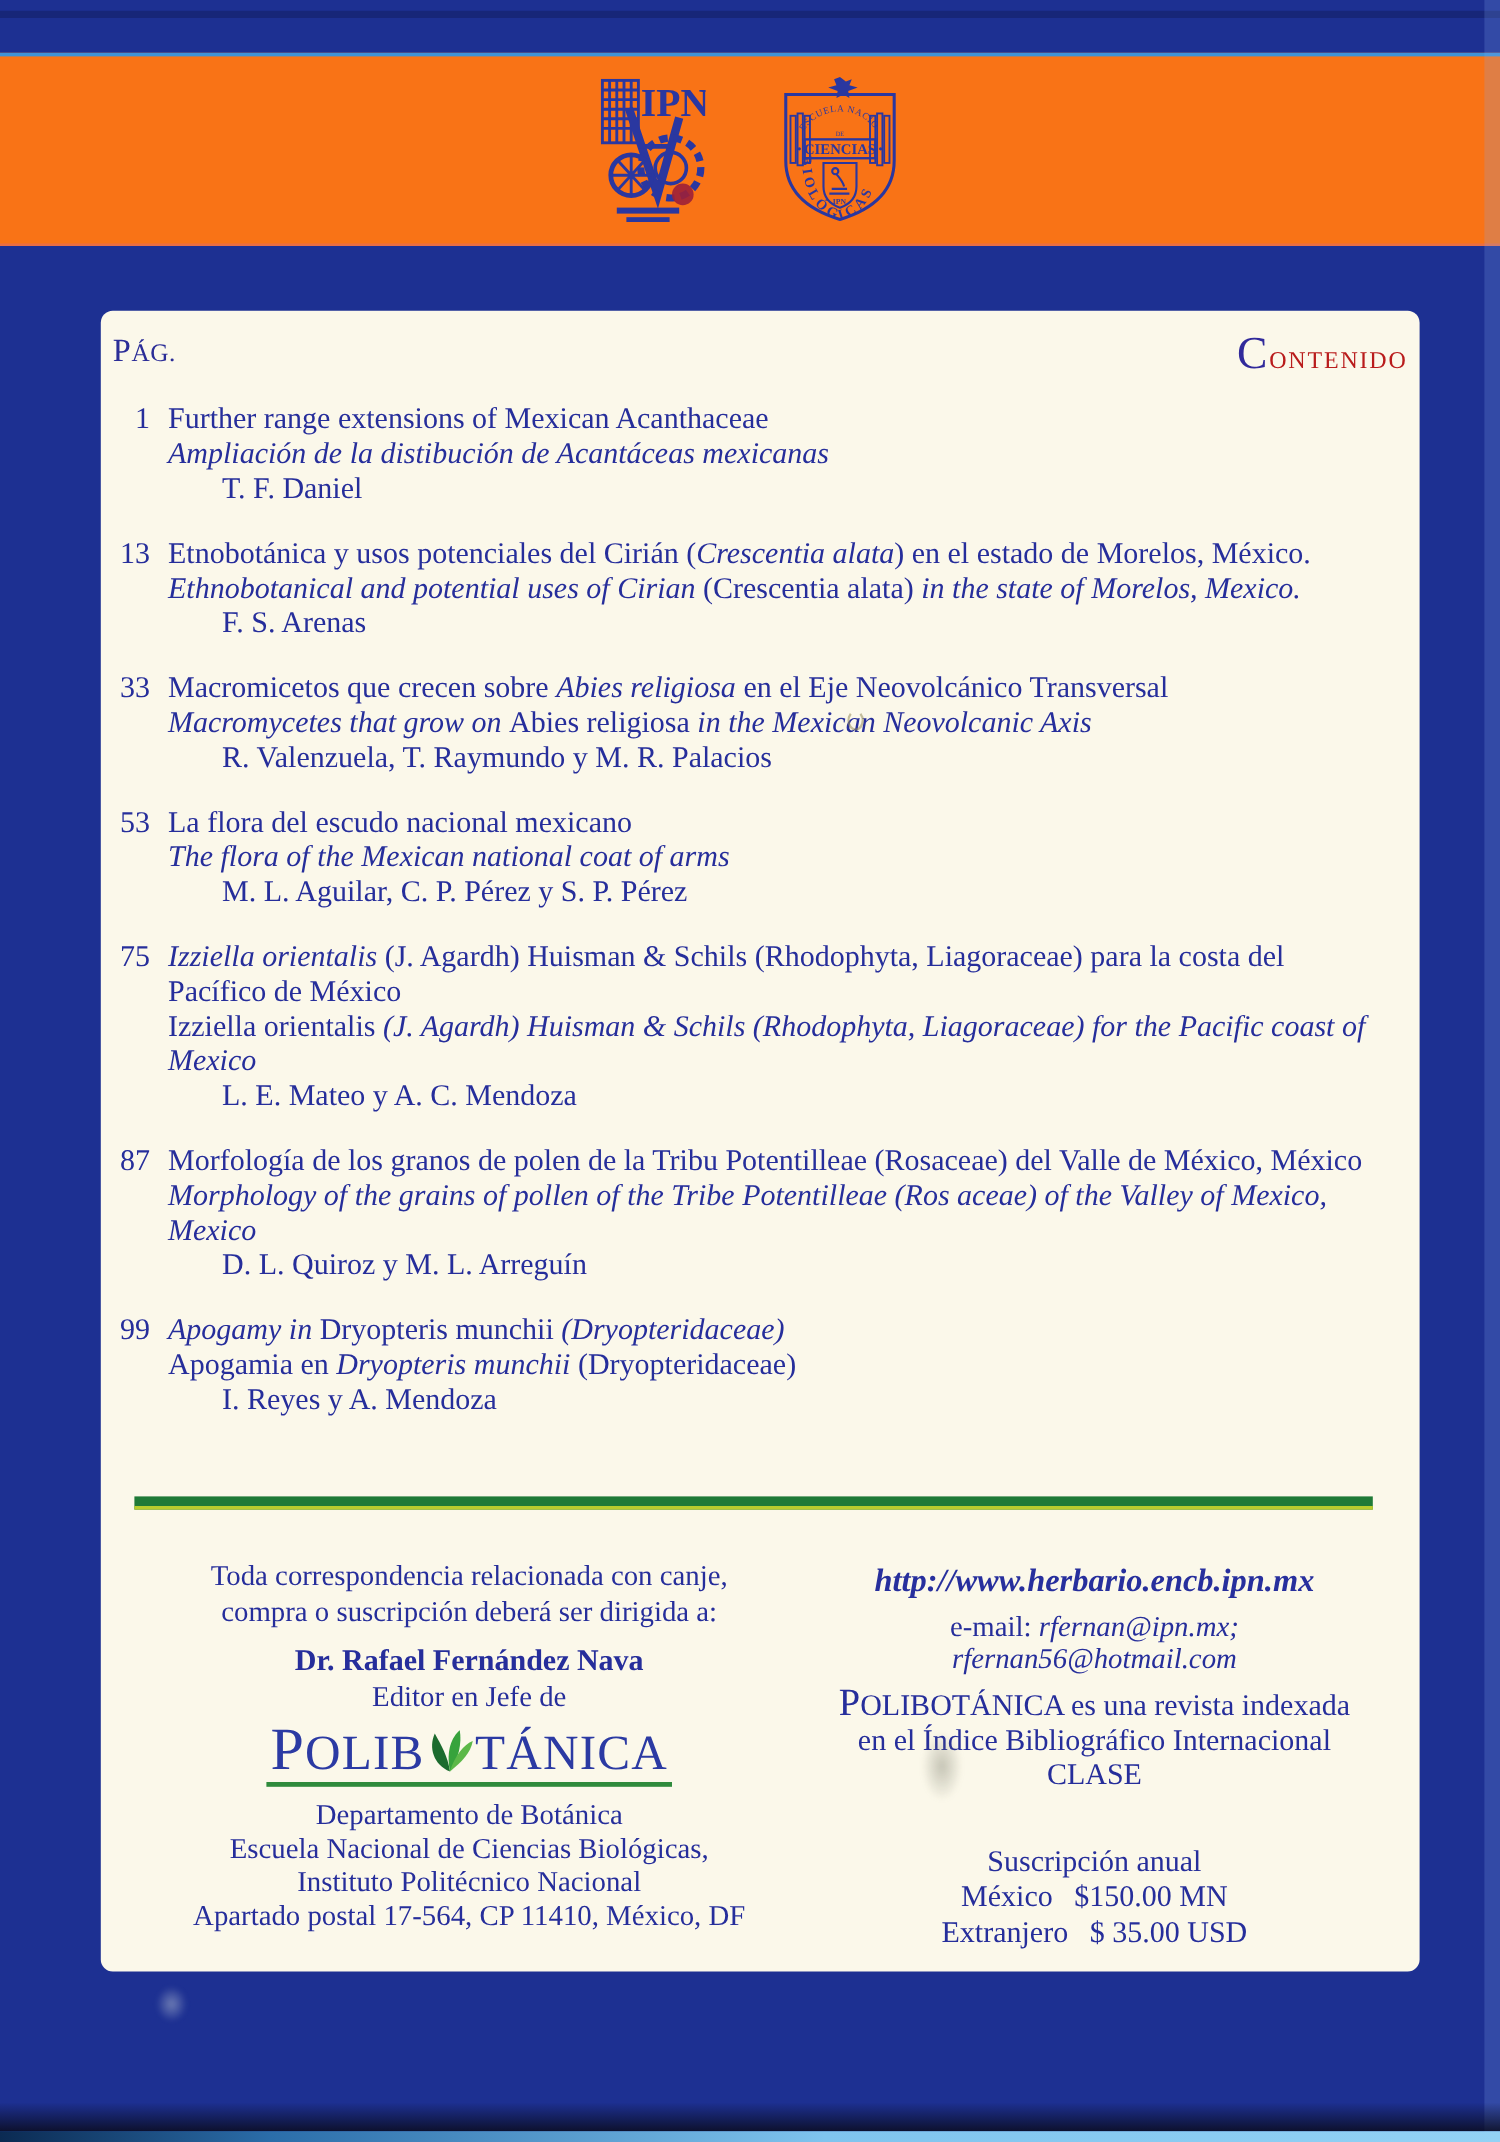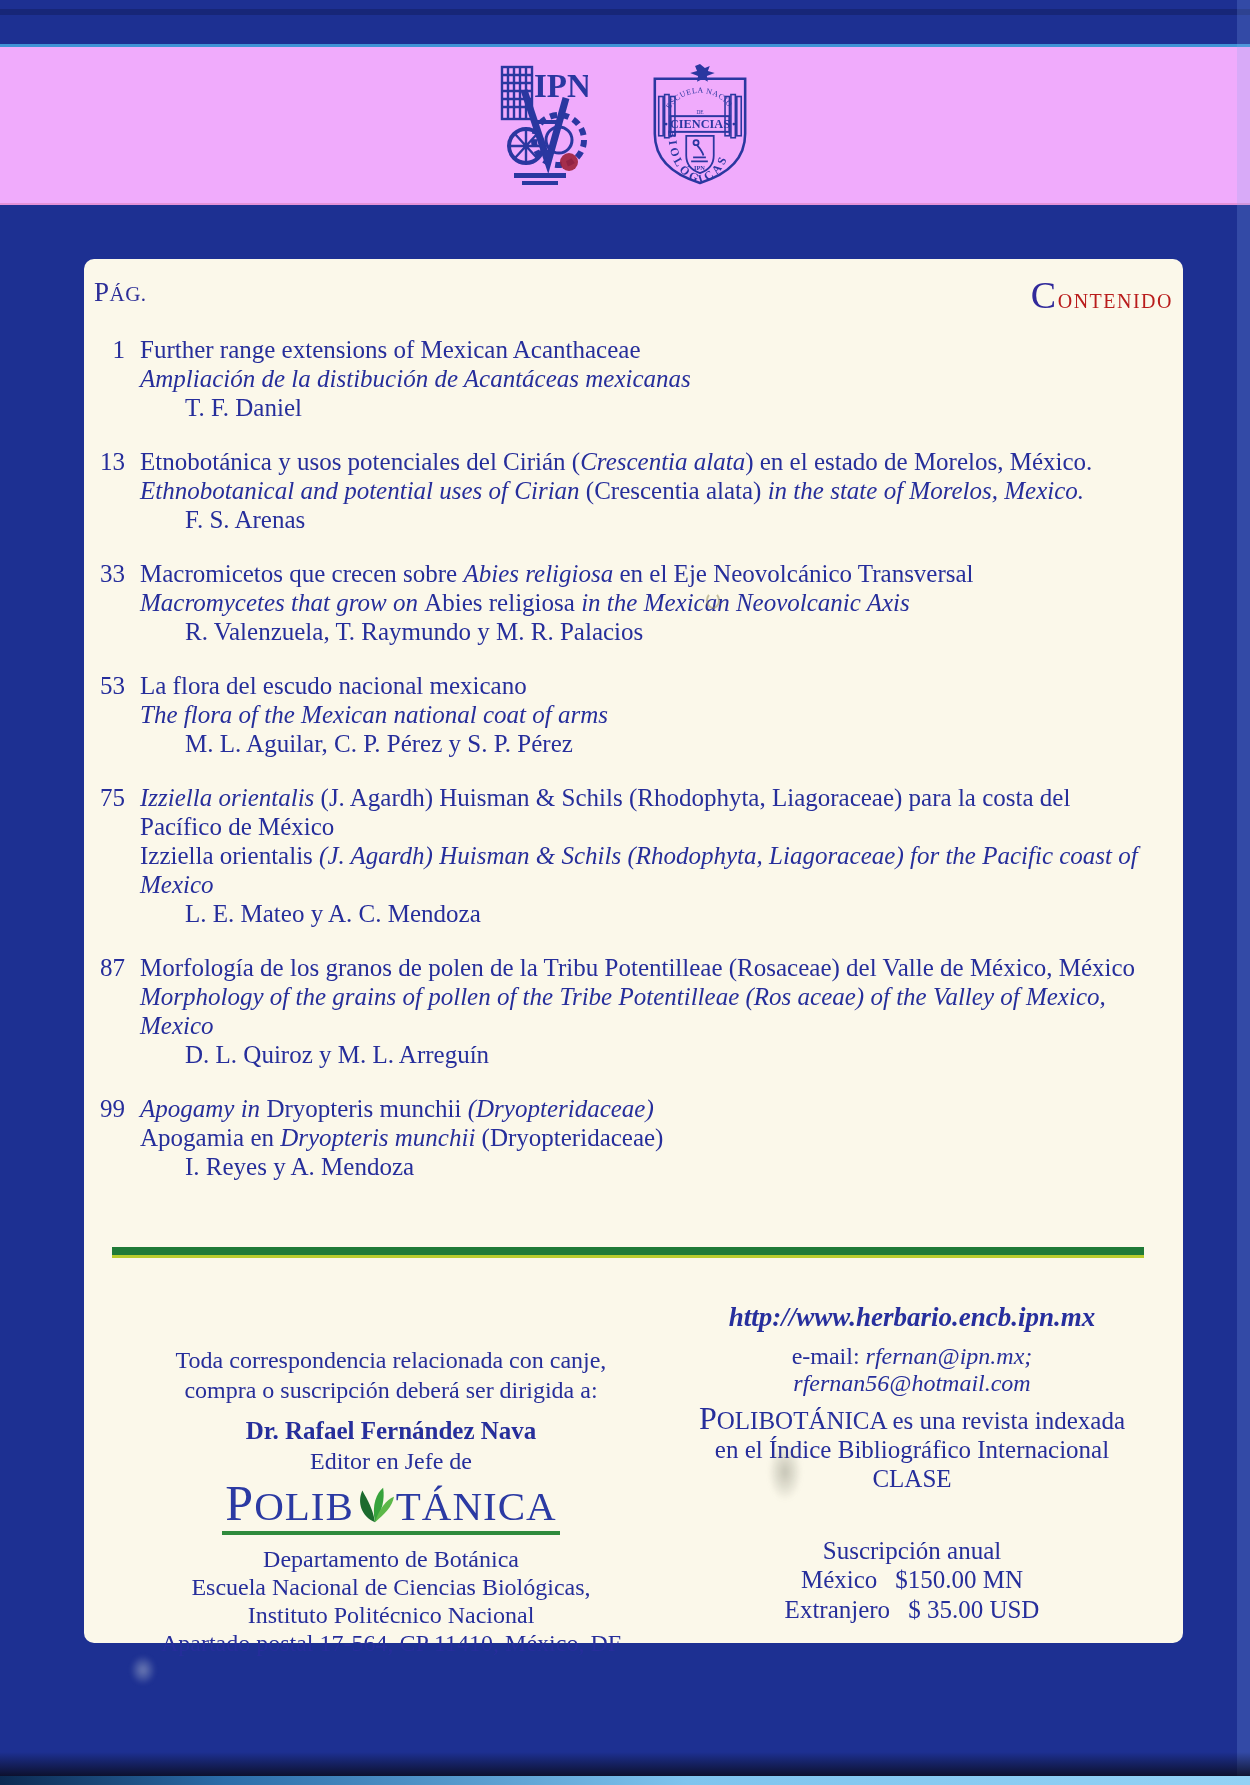--- a/index.html
+++ b/index.html
@@ -19,21 +19,21 @@
   .smudge1{position:absolute;left:768px;top:1443px;width:34px;height:58px;border-radius:50%;
     background:radial-gradient(rgba(110,112,96,.38),rgba(110,112,96,0) 70%);filter:blur(2px);}
   .smudge2{position:absolute;left:130px;top:1655px;width:26px;height:30px;border-radius:50%;
     background:radial-gradient(rgba(190,200,215,.5),rgba(190,200,215,0) 70%);filter:blur(2px);}
   .dot-artifact{position:absolute;left:706px;top:592px;width:10px;height:13px;border:2px solid rgba(150,140,90,.55);
     border-radius:50%;border-top-color:transparent;}
 
   
   .band{
     position:absolute;top:44px;left:0;right:0;height:158px;
-    background:#f0abfc;
+    background:#f97316;
     border-top:3px solid #3f93d6;
     box-shadow:inset 0 -2px 0 rgba(205,100,150,.35);
     display:flex;align-items:center;justify-content:center;gap:56px;
   }
 
   
   .panel{
     position:absolute;left:84px;top:259px;width:1099px;height:1384px;
     background:#fbf8ea;border-radius:10px;
   }
@@ -47,21 +47,21 @@
   .toc-entry{display:flex;margin-bottom:25px;}
   .toc-num{width:30px;flex:none;text-align:right;font-size:25px;line-height:29px;}
   .toc-body{margin-left:15px;width:1010px;font-size:25px;line-height:29px;}
   .it{font-style:italic;}
   .toc-author{margin-left:45px;}
 
   .rule{position:absolute;left:28px;top:988px;width:1032px;height:8px;
     background:#1f7a37;border-bottom:3px solid #b8cc2d;}
 
   .footer{position:absolute;top:1040px;left:0;right:0;display:flex;}
-  .fl{width:566px;flex:none;padding-left:24px;text-align:center;font-size:24px;line-height:30px;margin-top:46px;}
+  .fl{width:566px;flex:none;padding-left:24px;text-align:center;font-size:24px;line-height:30px;}
   .fr{flex:1;padding-right:33px;text-align:center;}
   .editor{font-weight:bold;font-size:25px;margin-top:11px;}
   .role{font-size:24px;}
   .brand{display:inline-block;margin-top:1px;font-size:41px;letter-spacing:1px;color:#2b3aa3;
     border-bottom:4px solid #2f8b3c;line-height:1.05;padding:0 3px 1px;}
   .brand::first-letter{font-size:1.22em;}
   .brand svg{vertical-align:-4px;margin:0 1px;}
   .dept{margin-top:10px;font-size:24px;line-height:28px;}
 
   .url{font-weight:bold;font-style:italic;font-size:27px;margin-top:3px;color:#272f9d;}

